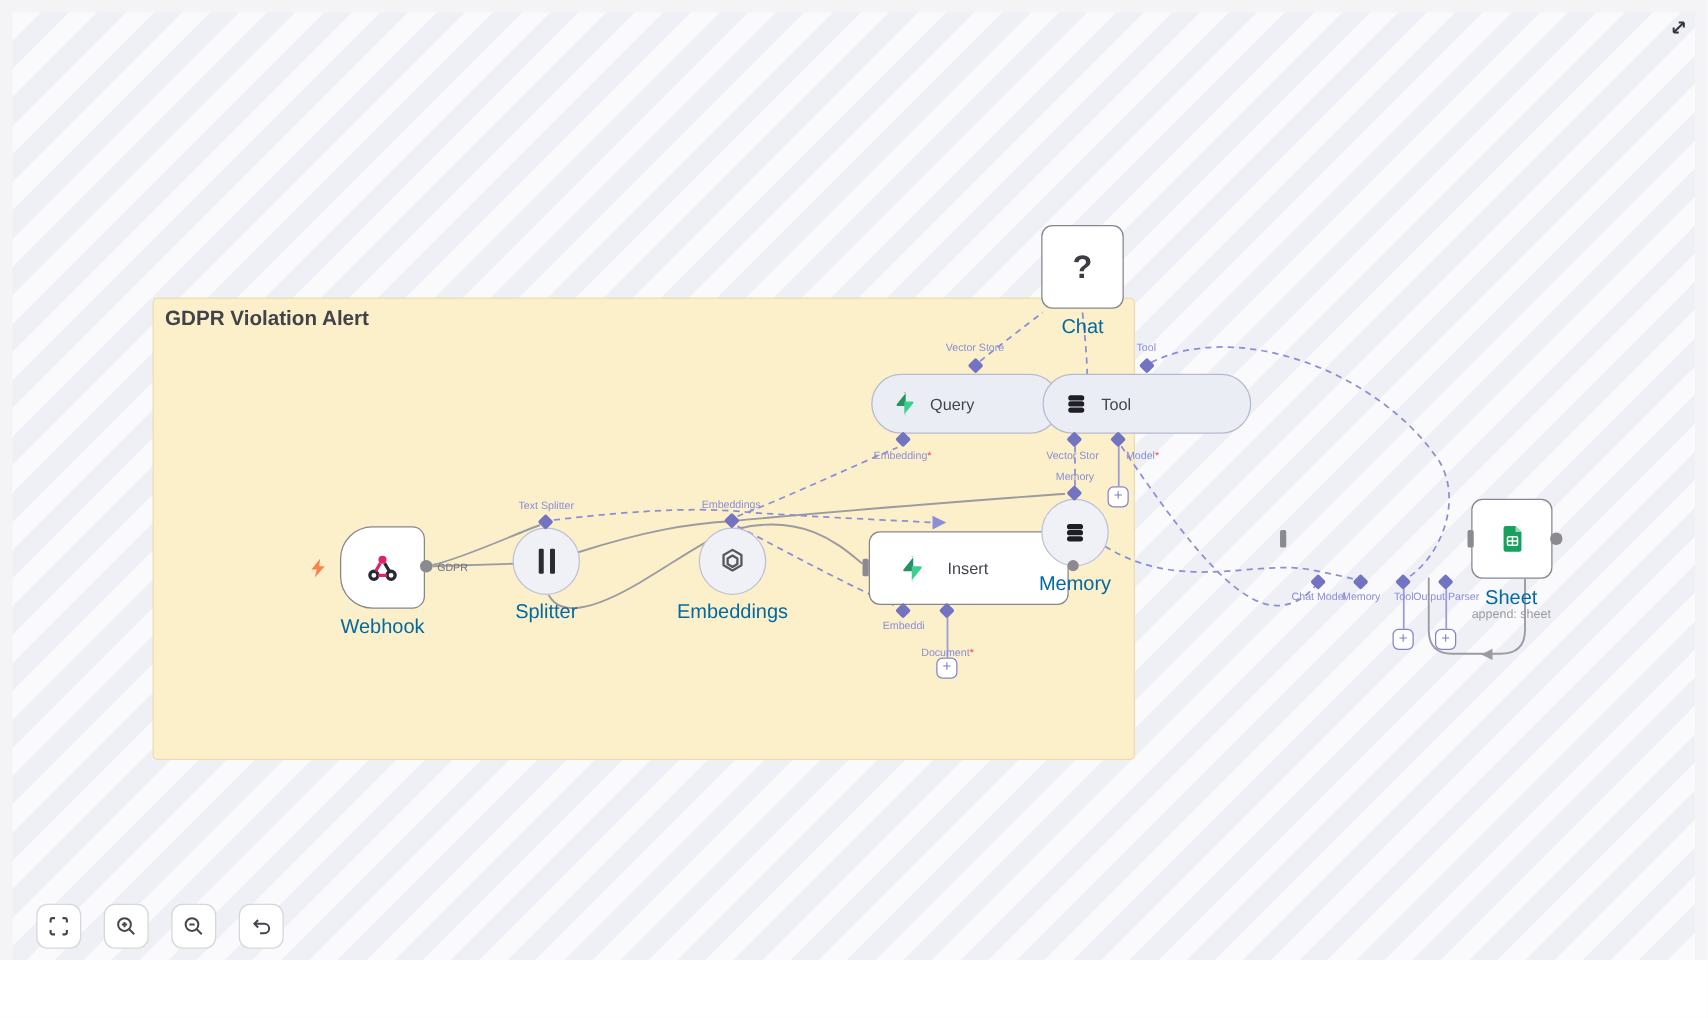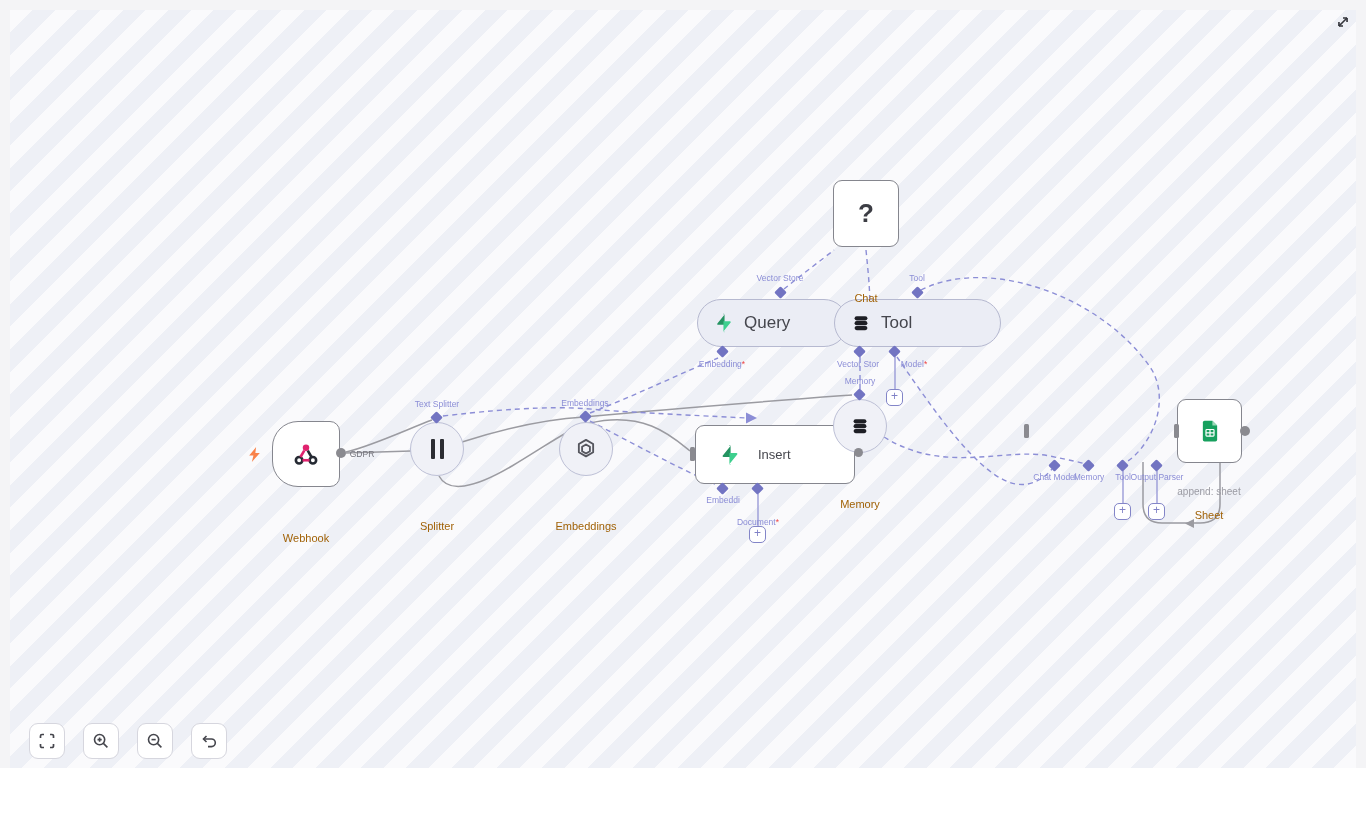--- a/index.html
+++ b/index.html
@@ -14,24 +14,24 @@
   .sticky-title { position:absolute; left:9px; top:7px; font-size:16.5px; font-weight:bold; color:#42424a; }
   svg.wires { position:absolute; left:0; top:0; z-index:2; pointer-events:none; }
   .node-rect { position:absolute; background:#ffffff; border:1.6px solid #85868e; border-radius:9px;
                display:flex; align-items:center; z-index:3; }
   .node-circle { position:absolute; width:54px; height:54px; border-radius:50%;
                  background:#f0f1f7; border:1px solid #bdc0d6; display:flex; align-items:center;
                  justify-content:center; z-index:3; }
   .node-pill { position:absolute; height:48px; border-radius:24px; background:#ebedf5;
                border:1px solid #b6b9d0; display:flex; align-items:center; padding-left:15px;
                gap:9px; z-index:3; }
-  .pill-text { font-size:17px; color:#45464d; }
+  .pill-text { font-size:13px; color:#45464d; }
   .rect-text { font-size:13px; color:#45464d; }
-  .nlabel { position:absolute; transform:translateX(-50%); font-size:11px; color:#a16207;
-            white-space:nowrap; z-index:5;margin-top:39px; }
+  .nlabel { position:absolute; transform:translateX(-50%); font-size:16px; color:#0369a1;
+            white-space:nowrap; z-index:5; }
   .sublabel { position:absolute; transform:translateX(-50%); font-size:10px; color:#9b9ba3;
               white-space:nowrap; z-index:5; }
   .plabel { position:absolute; transform:translateX(-50%); font-size:8.5px; color:#8b8dd6;
             white-space:nowrap; z-index:5; }
   .req { color:#ef4444; }
   .diamond { position:absolute; width:9px; height:9px; background:#7274c2; border-radius:1.5px;
              transform:rotate(45deg); z-index:5; }
   .dot { position:absolute; width:10px; height:10px; border-radius:50%; background:#8a8a90; z-index:4; }
   .inport { position:absolute; width:5px; height:14px; border-radius:1.5px; background:#8a8a90; z-index:4; }
   .plusbtn { position:absolute; width:17px; height:17px; background:#ffffff; border:1.4px solid #8385c8;
@@ -47,20 +47,23 @@
                 display:flex; align-items:center; justify-content:center; background:transparent; }
   .icon-wrap { display:flex; align-items:center; justify-content:center; }
 </style>
 </head>
 <body>
 
 <div class="stage">
   <div class="frame"></div>
   <div class="canvas"></div>
 
+  <div class="sticky">
+    <div class="sticky-title">GDPR Violation Alert</div>
+  </div>
 
   <svg class="wires" width="1366" height="814">
     <g fill="none" stroke="#9b9ba1" stroke-width="1.5">
       <path d="M346 452 C372 446 410 428 432 420"></path>
       <path d="M346 453 L411 451"></path>
       <path d="M462 442 C515 425 550 419 584 417 C690 407 785 400 852 395"></path>
       <path d="M439 476 C448 493 473 489 512 466 C552 442 568 429 590 423 C645 410 674 438 690 451"></path>
       <path d="M1220 463 L1220 504 Q1220 523 1200 523 L1162 523 Q1143 523 1143 504 L1143 462"></path>
     </g>
     <polygon points="1194,519 1194,528 1185,523.5" fill="#9b9ba1"></polygon>

